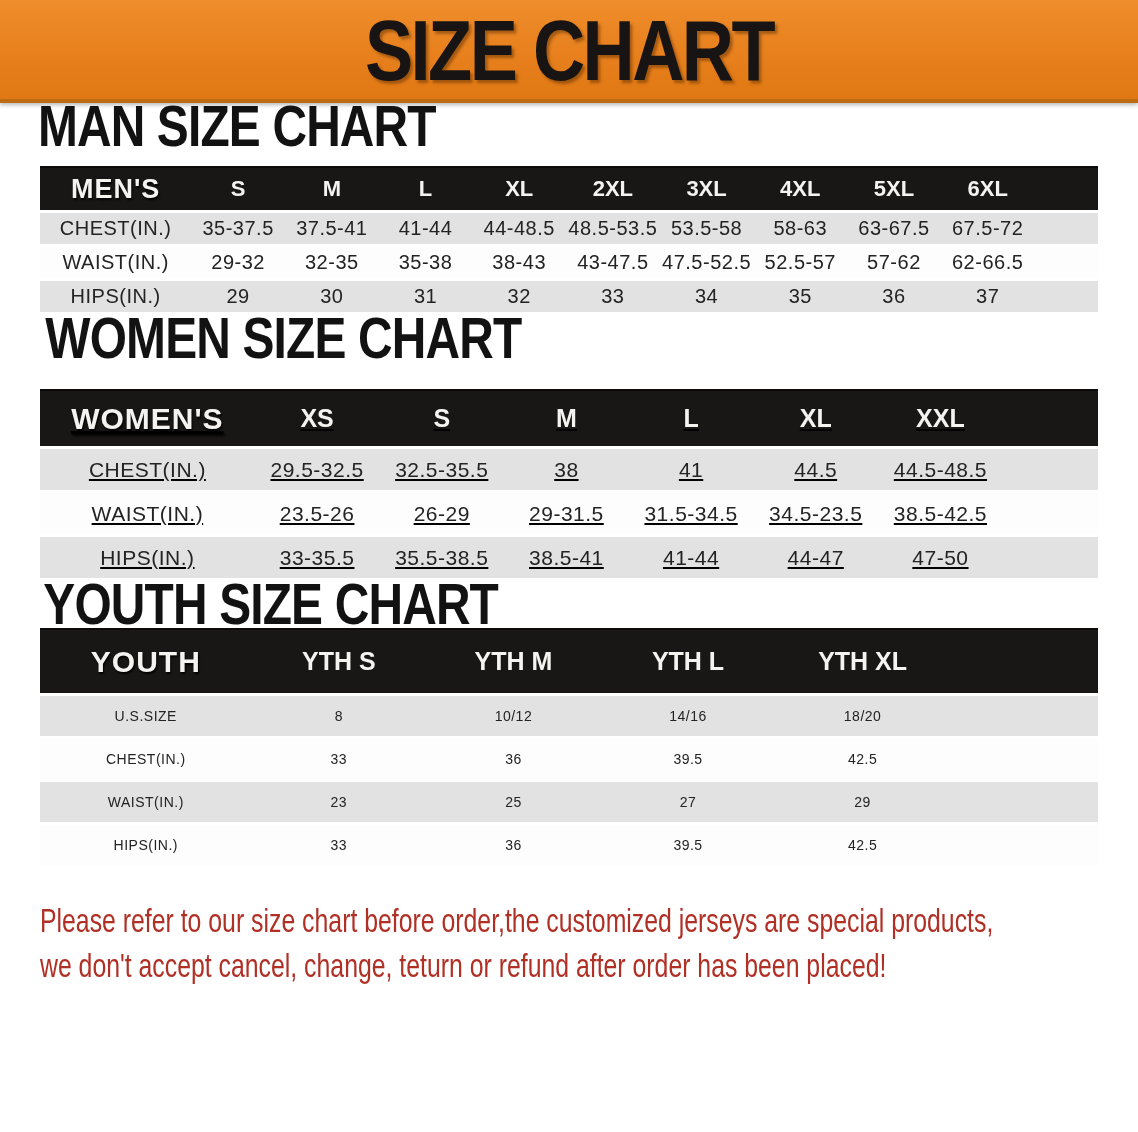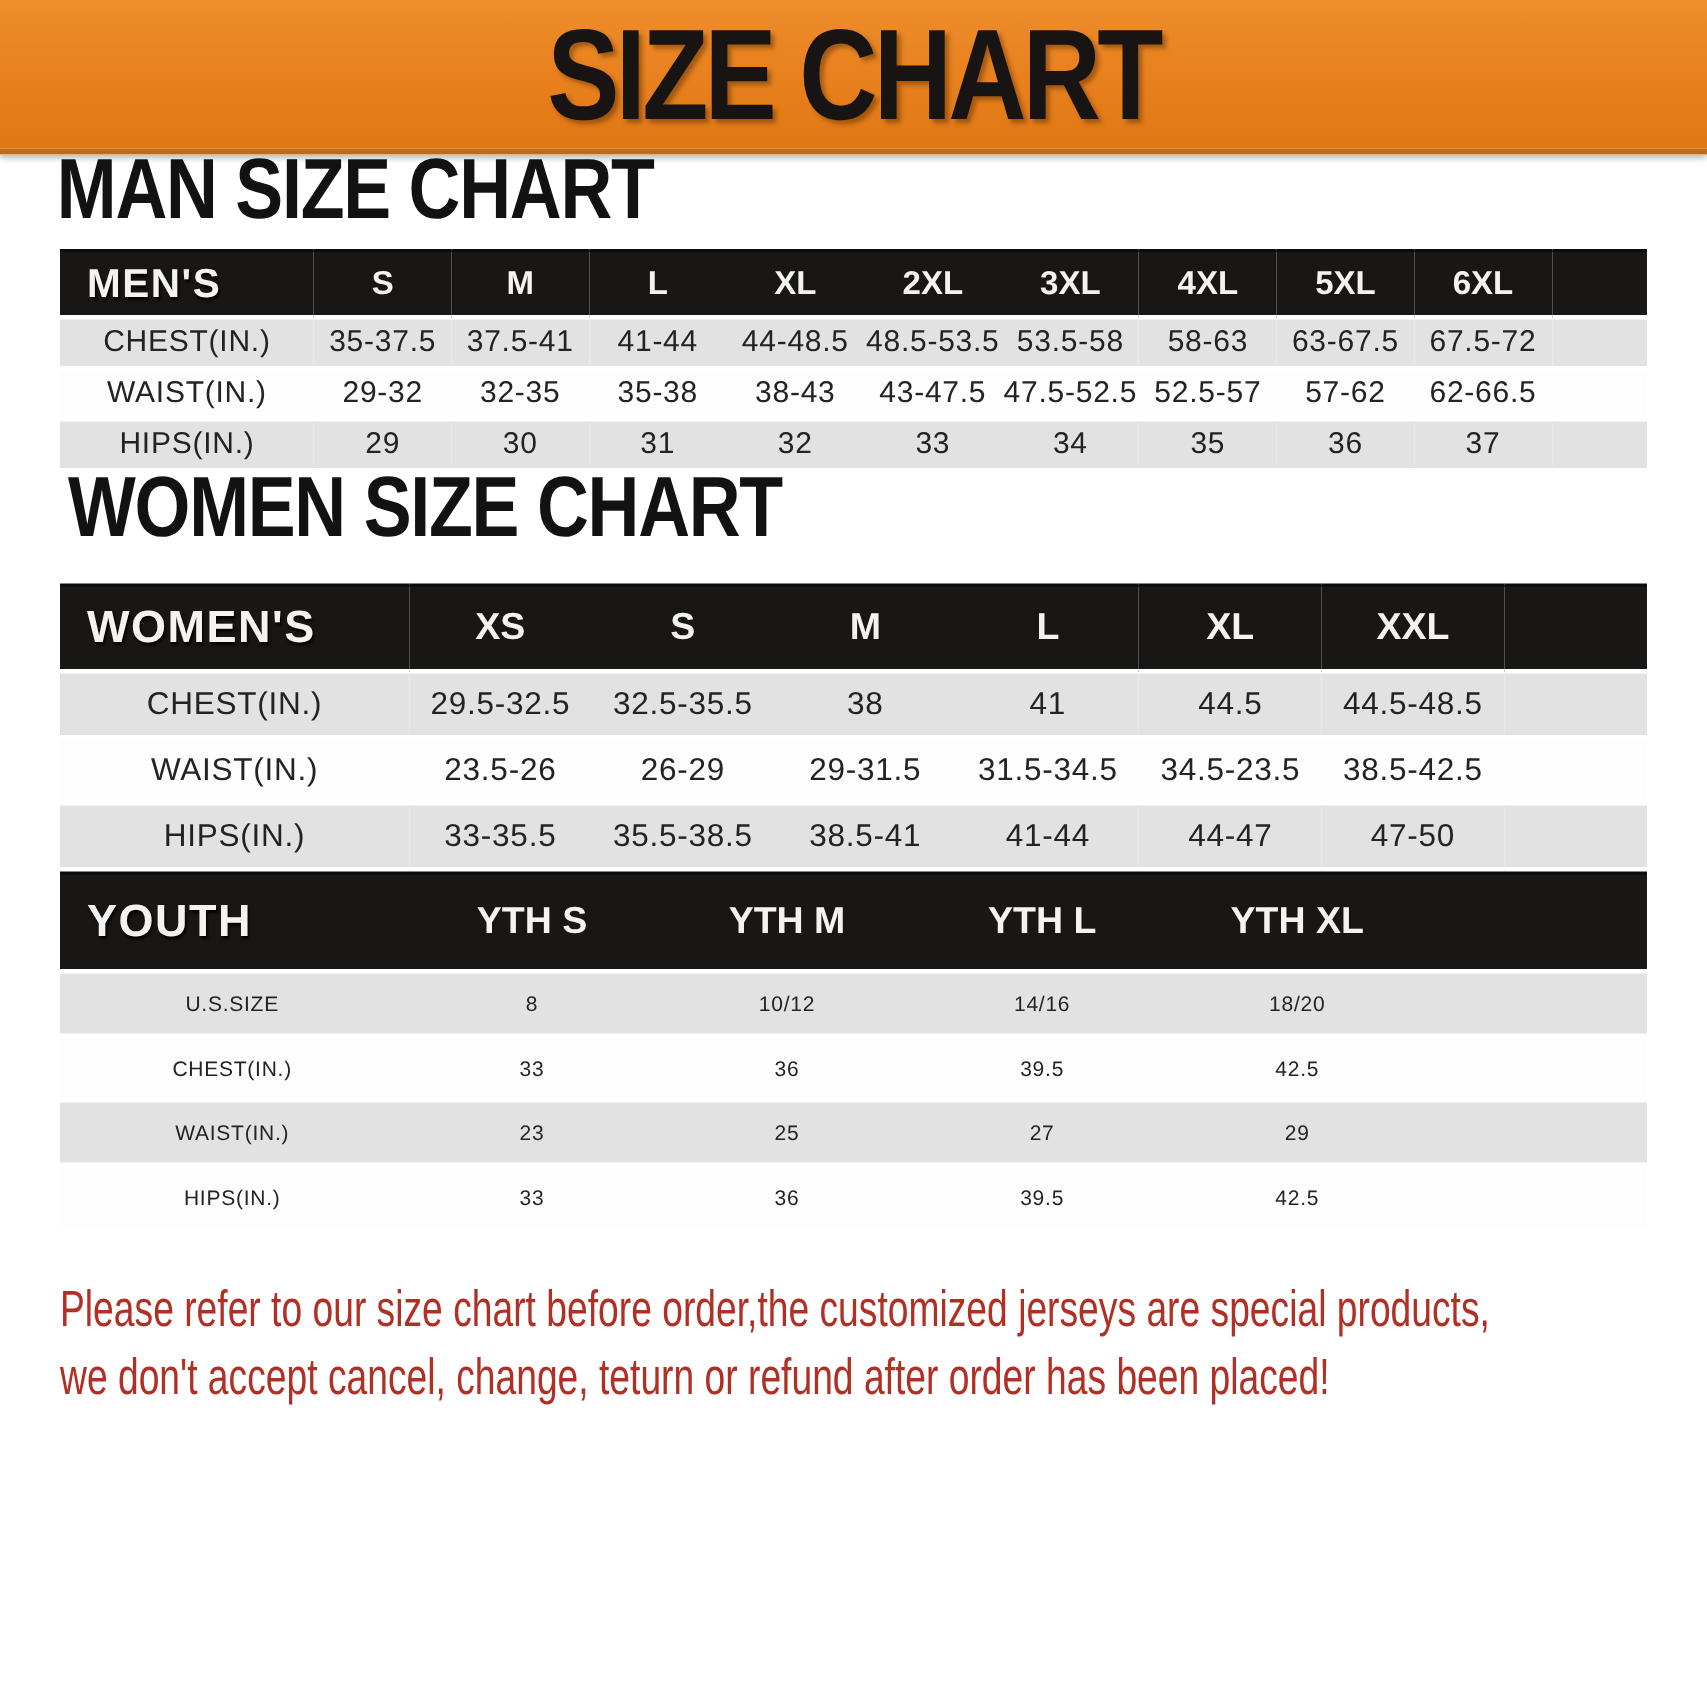--- a/index.html
+++ b/index.html
@@ -31,29 +31,29 @@
   h2.section-heading .condense{display:inline-block;transform:scaleX(0.84);letter-spacing:-1px;}
   .mt-men-h{margin-top:30px;}
   .mt-women-h{margin-top:36px;}
   .mt-youth-h{margin-top:54px;}
 
   
   .size-table{
     width:1058px;margin-left:40px;border-collapse:collapse;table-layout:fixed;
   }
   .mt-men-t{margin-top:16px;}
-  .mt-women-t{margin-top:27px;}
+  .mt-women-t{margin-top:27px;text-decoration:underline;}
   .mt-youth-t{}
   .size-table thead th{
     background:#191716;color:#f5f3f0;border-bottom:3px solid #ffffff;
     border-top:2px solid #0c0b0a;
     font-weight:bold;text-align:center;padding:0;
   }
   .size-table thead .label-cell{
-    text-align:left;padding-left:18px;letter-spacing:1px;
+    text-align:center;letter-spacing:1px;
     text-shadow:1px 2px 2px rgba(0,0,0,0.9);
   }
   .size-table tbody tr:nth-child(odd) td{background:#e2e2e2;}
   .size-table tbody tr:nth-child(even) td{background:#fdfdfd;}
   .size-table tbody td{
     text-align:center;color:#232323;border-bottom:3px solid #ffffff;
     padding:0;letter-spacing:0.5px;
   }
   .size-table tbody .label-cell{text-align:center;padding-left:0;}
 
@@ -195,20 +195,21 @@
           <td class="value-cell">41-44</td>
           <td class="value-cell">44-47</td>
           <td class="value-cell">47-50</td>
           <td class="spacer-cell"></td>
         </tr>
       </tbody>
   </table>
 </section>
 
 <section>
+  <h2 class="section-heading mt-youth-h"><span class="condense">YOUTH SIZE CHART</span></h2>
   <table class="size-table youth mt-youth-t">
     <thead>
       <tr>
         <th class="label-cell">YOUTH</th>
       <th class="size-col">YTH S</th>
           <th class="size-col">YTH M</th>
           <th class="size-col">YTH L</th>
           <th class="size-col">YTH XL</th>
           <th class="spacer-cell"></th>
         </tr>

